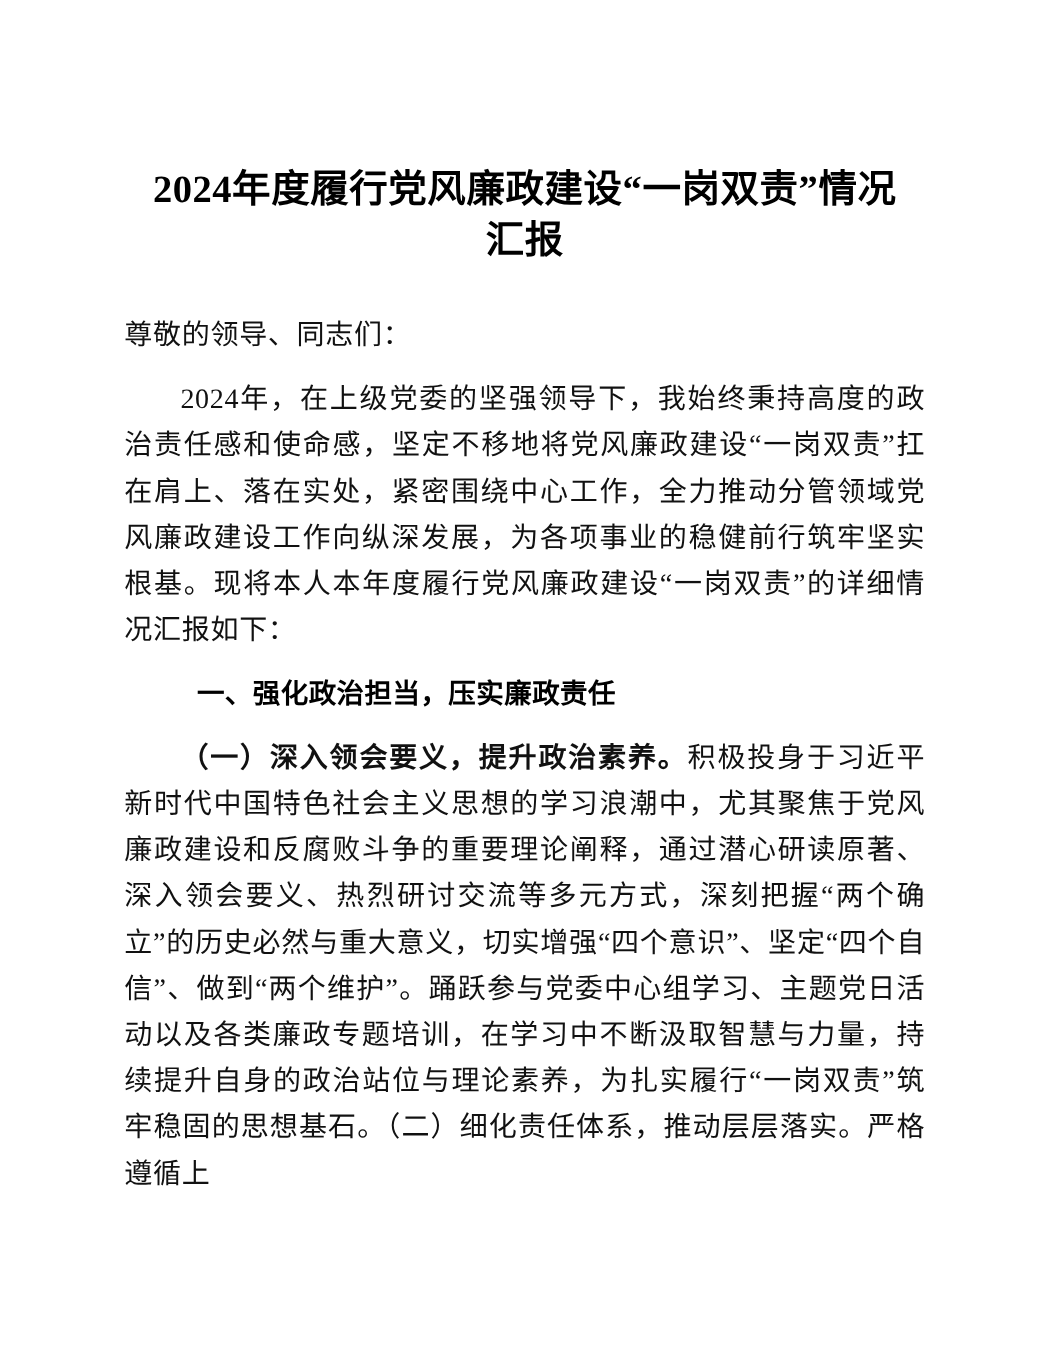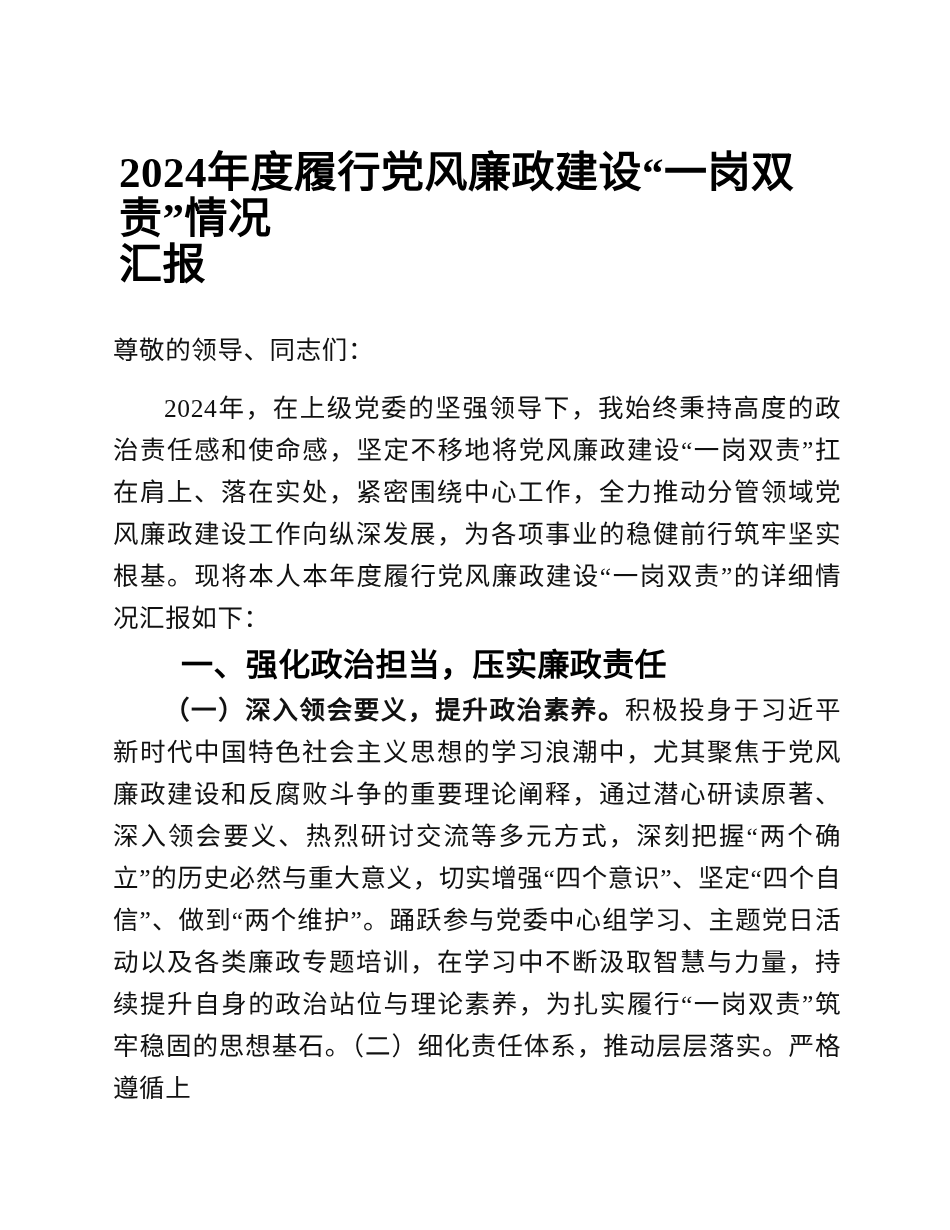--- a/index.html
+++ b/index.html
@@ -20,22 +20,23 @@
     position: absolute;
     left: 113px;
     top: 150px;
     width: 728px;
   }
 
   
   .doc-title {
     font-family: "Liberation Serif", "DejaVu Serif", serif;
     font-weight: bold;
-    font-size: 43px;
+    font-size: 35px;
     line-height: 46px;
+    text-align: center;
     color: #000000;
     letter-spacing: 0.5px;
     margin: 0 0 42px 0;
     padding: 0 6px;
   }
 
   
   .para {
     font-family: "Liberation Serif", "DejaVu Serif", serif;
     font-size: 25.5px;
@@ -51,24 +52,24 @@
     margin-bottom: 16px;
   }
   .para.indent {
     text-indent: 2em;
   }
 
   
   .heading-1 {
     font-family: "Liberation Sans", "DejaVu Sans", sans-serif;
     font-weight: bold;
-    font-size: 32px;
+    font-size: 25px;
     line-height: 42px;
     color: #000000;
-    margin: 4px;
+    margin: 16px;
     text-indent: 2em;
     letter-spacing: 0.4px;
   }
 
   
   .run-bold {
     font-weight: bold;
     font-family: "Liberation Serif", "DejaVu Serif", serif;
     letter-spacing: 0.6px;
   }

